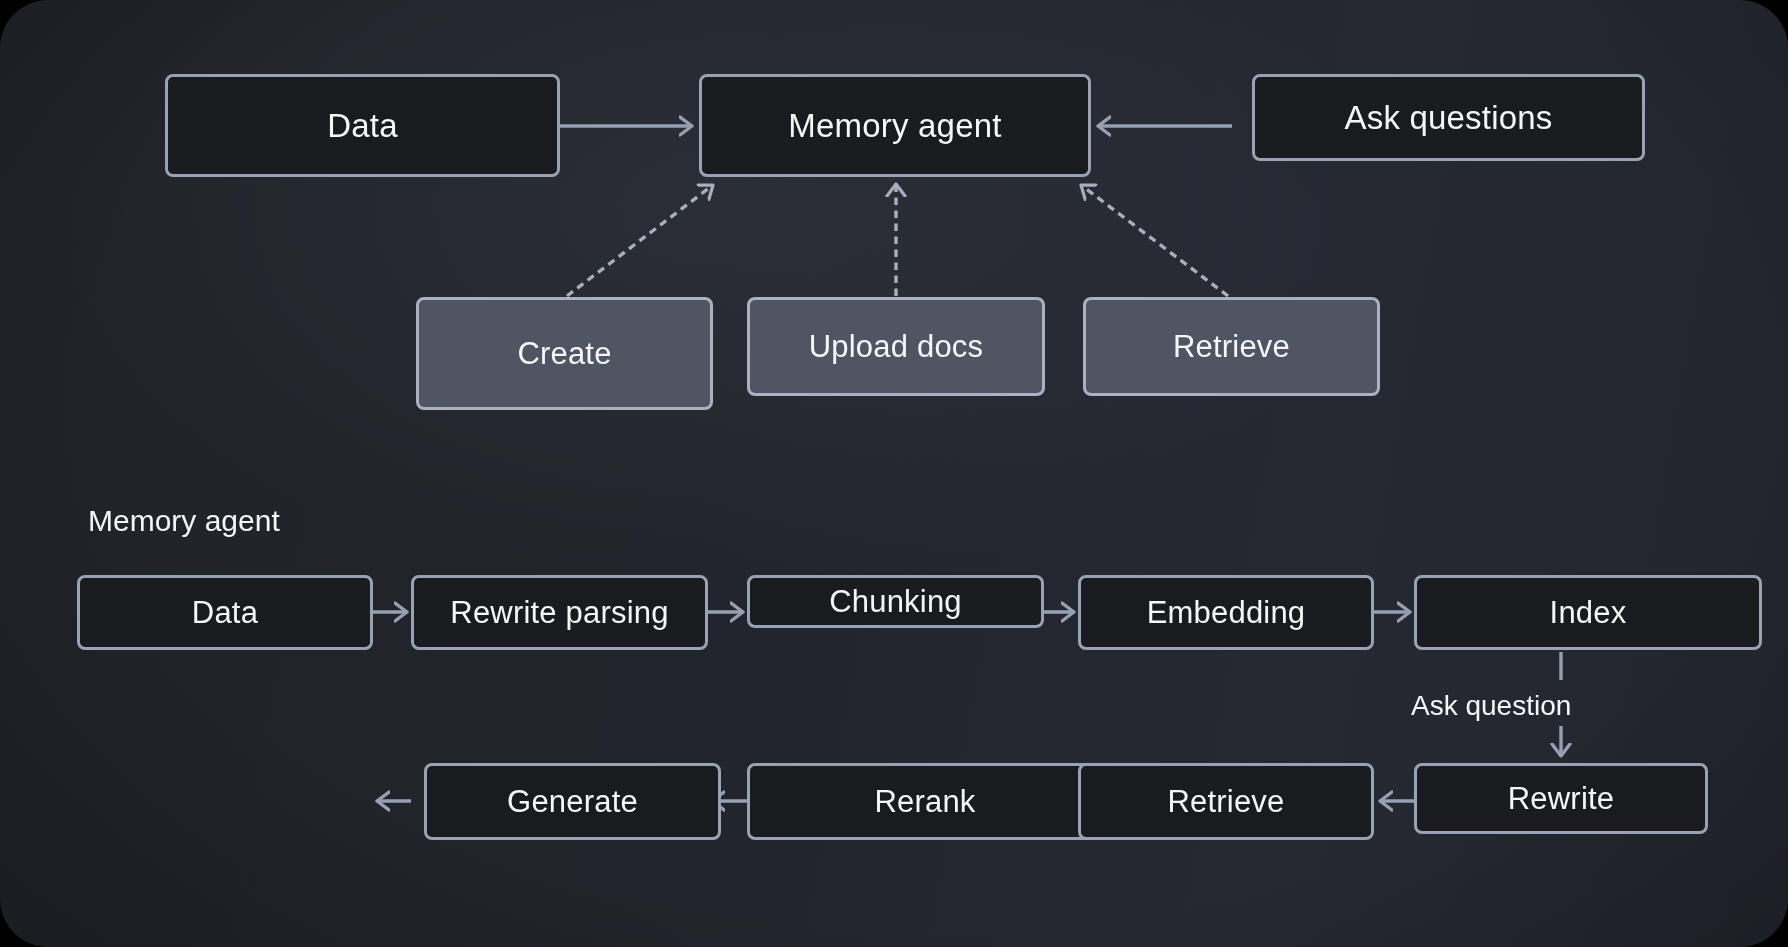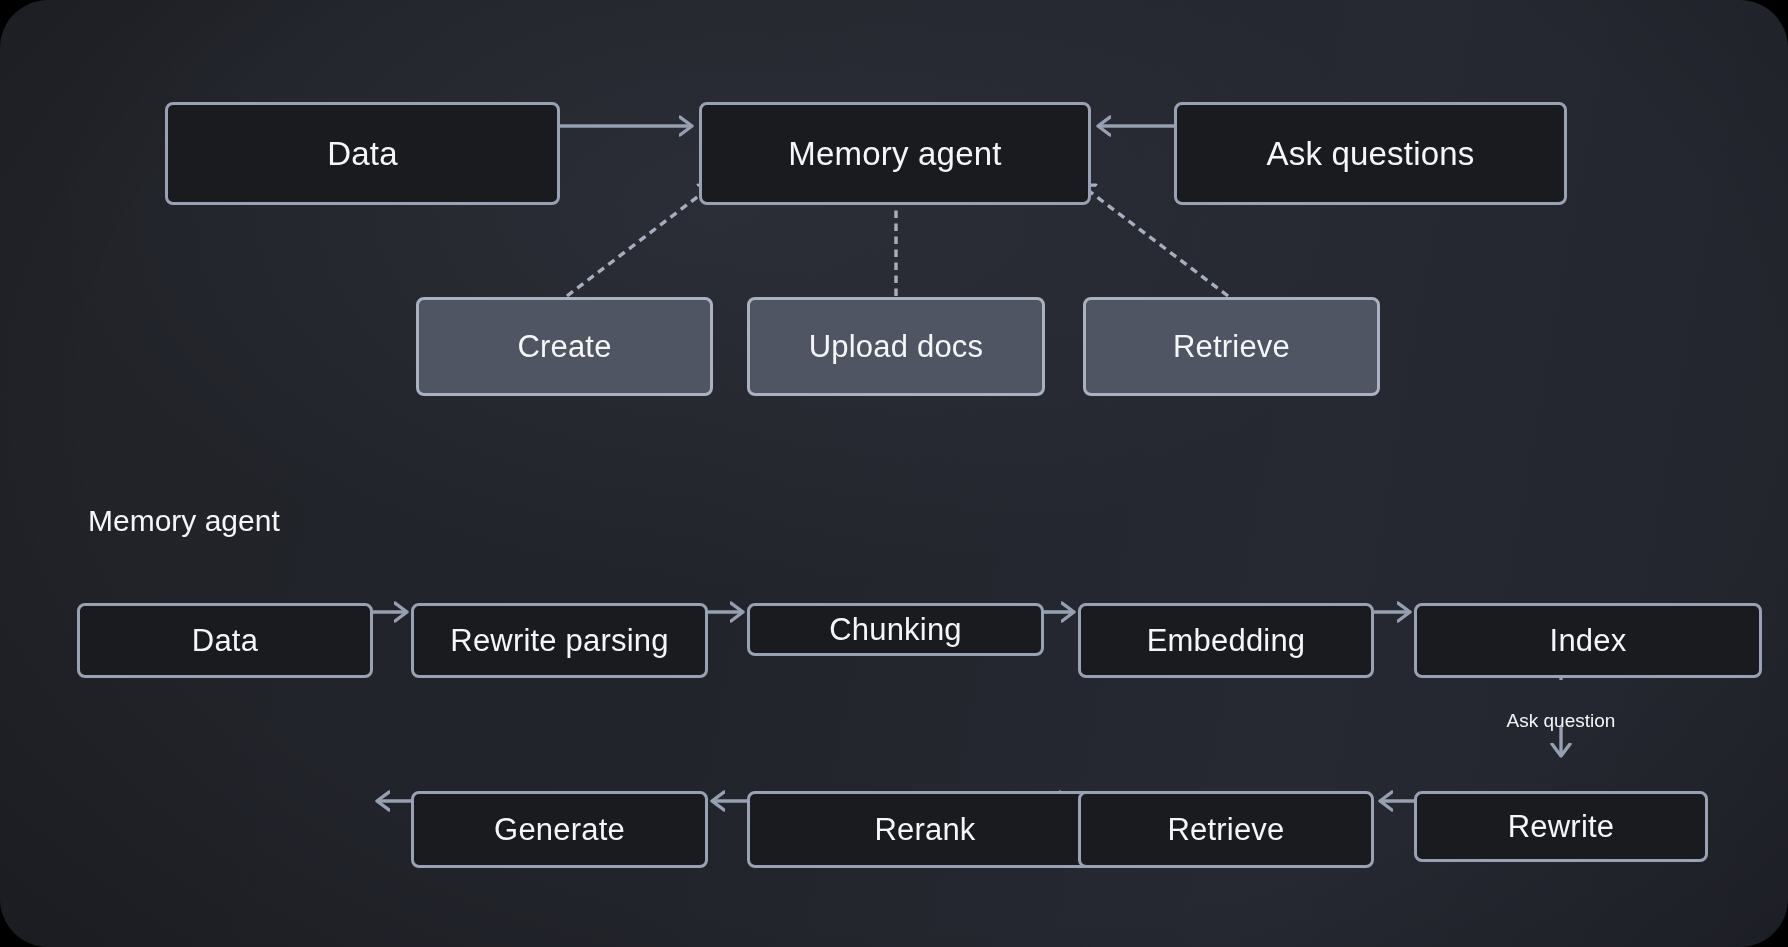--- a/index.html
+++ b/index.html
@@ -16,41 +16,40 @@
   }
   .node{
     position:absolute;
     display:flex;align-items:center;justify-content:center;
     border-radius:8px;
     box-sizing:border-box;
   }
   .node.dark{
     background:var(--box-dark,#1a1b1f);
     border:3.5px solid var(--border,#99a2b4);
-    margin-top:28px;
   }
   .node.light{
     background:var(--box-light,#4f5562);
     border:3.5px solid var(--border-light,#aab2c2);
   }
   .node-label{
     color:var(--text,#f5f6f8);
     letter-spacing:0.2px;
     white-space:nowrap;
   }
   .fs-top{font-size:33px;}
   .fs-mid{font-size:31px;}
   .fs-bot{font-size:31px;}
   .floating-label{
     position:absolute;
     color:var(--text,#f5f6f8);
     white-space:nowrap;
   }
   .section-label{font-size:30px;}
-  .ask-label{font-size:19px;text-align:center;margin-top:20px;}
+  .ask-label{font-size:28px;text-align:left;}
   .arrows{position:absolute;left:0;top:0;pointer-events:none;}
 </style>
 </head>
 <body>
 
 <div class="canvas">
 
   <svg class="arrows" width="1788" height="947" viewBox="0 0 1788 947">
     <defs>
       <marker id="head-solid" markerUnits="userSpaceOnUse" markerWidth="28" markerHeight="26" refX="13" refY="12" orient="auto">
@@ -81,25 +80,25 @@
     <line x1="747" y1="801" x2="712" y2="801" stroke="var(--arrow,#96a0b2)" stroke-width="3.6" marker-end="url(#head-solid)"></line>
     <line x1="411" y1="801" x2="377" y2="801" stroke="var(--arrow,#96a0b2)" stroke-width="3.6" marker-end="url(#head-solid)"></line>
   </svg>
 
   <div class="node dark" style="left:165px;top:74px;width:395px;height:103px">
     <span class="node-label fs-top">Data</span>
   </div>
   <div class="node dark" style="left:699px;top:74px;width:392px;height:103px">
     <span class="node-label fs-top">Memory agent</span>
   </div>
-  <div class="node dark" style="left:1174px;top:74px;width:393px;height:103px">
+  <div class="node dark" style="left:1252px;top:74px;width:393px;height:87px">
     <span class="node-label fs-top">Ask questions</span>
   </div>
 
-  <div class="node light" style="left:416px;top:297px;width:297px;height:99px">
+  <div class="node light" style="left:416px;top:297px;width:297px;height:113px">
     <span class="node-label fs-mid">Create</span>
   </div>
   <div class="node light" style="left:747px;top:297px;width:298px;height:99px">
     <span class="node-label fs-mid">Upload docs</span>
   </div>
   <div class="node light" style="left:1083px;top:297px;width:297px;height:99px">
     <span class="node-label fs-mid">Retrieve</span>
   </div>
 
   <div class="floating-label section-label" style="left:88px;top:504px">Memory agent</div>
@@ -115,21 +114,21 @@
   </div>
   <div class="node dark" style="left:1078px;top:575px;width:296px;height:75px">
     <span class="node-label fs-bot">Embedding</span>
   </div>
   <div class="node dark" style="left:1414px;top:575px;width:348px;height:75px">
     <span class="node-label fs-bot">Index</span>
   </div>
 
   <div class="floating-label ask-label" style="left:1411px;top:690px;width:300px">Ask question</div>
 
-  <div class="node dark" style="left:411px;top:763px;width:297px;height:77px">
+  <div class="node dark" style="left:424px;top:763px;width:297px;height:77px">
     <span class="node-label fs-bot">Generate</span>
   </div>
   <div class="node dark" style="left:747px;top:763px;width:356px;height:77px">
     <span class="node-label fs-bot">Rerank</span>
   </div>
   <div class="node dark" style="left:1078px;top:763px;width:296px;height:77px">
     <span class="node-label fs-bot">Retrieve</span>
   </div>
   <div class="node dark" style="left:1414px;top:763px;width:294px;height:71px">
     <span class="node-label fs-bot">Rewrite</span>

